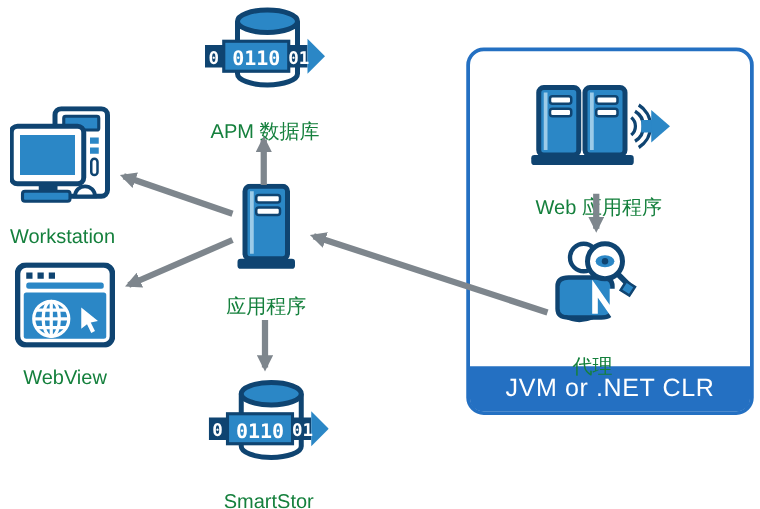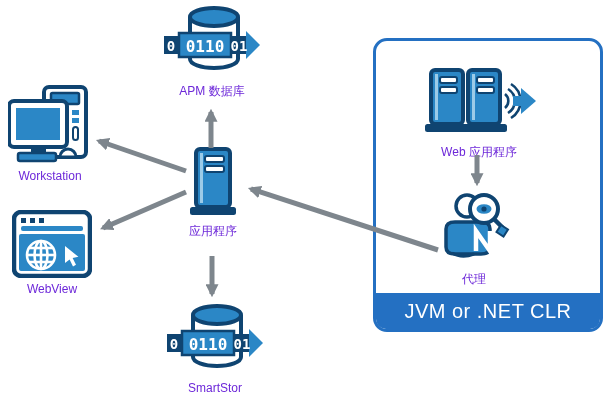--- a/index.html
+++ b/index.html
@@ -2,21 +2,21 @@
 <html><head>
 <meta charset="utf-8">
 <style>
   html,body { margin:0; padding:0; background:#fff; }
   .canvas {
     position:relative; width:608px; height:407px; background:#ffffff;
     font-family:"Liberation Sans", sans-serif; overflow:hidden;
   }
   .node { position:absolute; display:flex; flex-direction:column; align-items:center; }
   .node .label {
-    margin-top:4px; font-size:12px; color:#6d28d9; white-space:nowrap; text-align:center;
+    margin-top:16px; font-size:16px; color:#15803d; white-space:nowrap; text-align:center;
   }
   .icon { display:block; }
   .appbox {
     position:absolute; left:373px; top:38px; width:230px; height:294px;
     box-sizing:border-box; border:3px solid #2470C2; border-radius:14px; background:#ffffff;
   }
   .runtime-bar {
     position:absolute; left:0; right:0; bottom:0; height:36px;
     background:#2470C2; border-radius:0 0 10px 10px;
     display:flex; align-items:center; justify-content:center;

